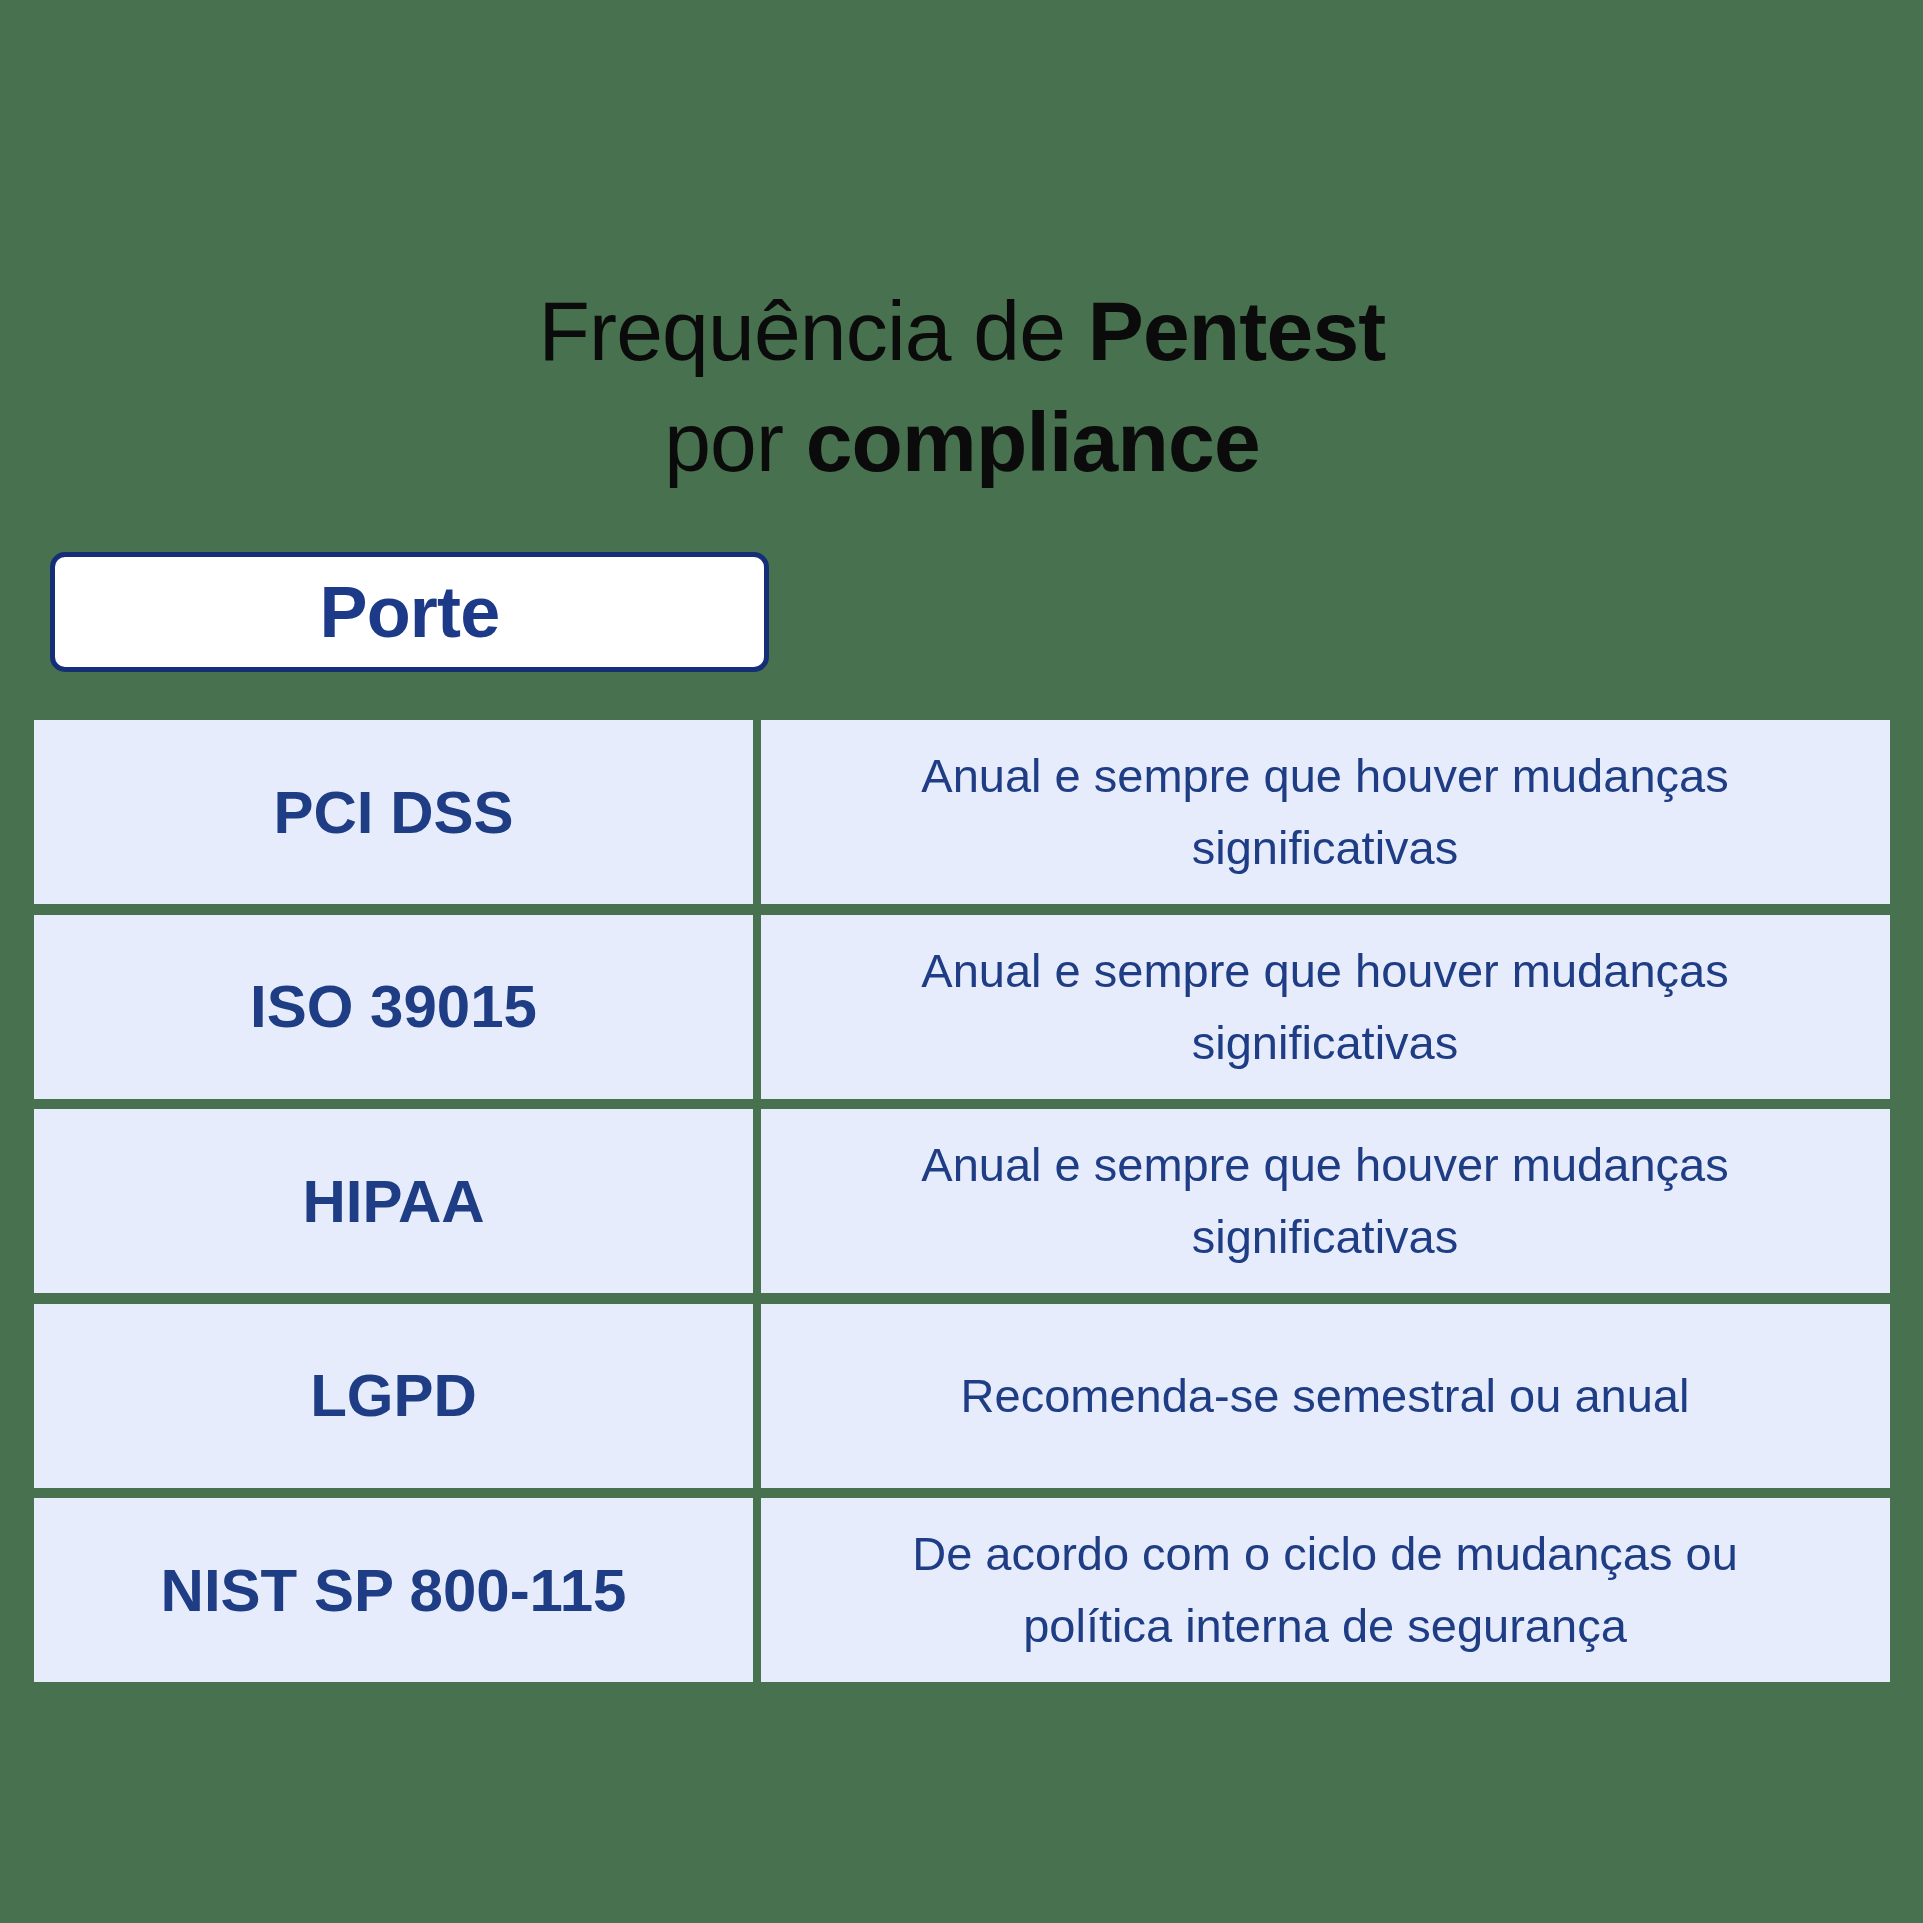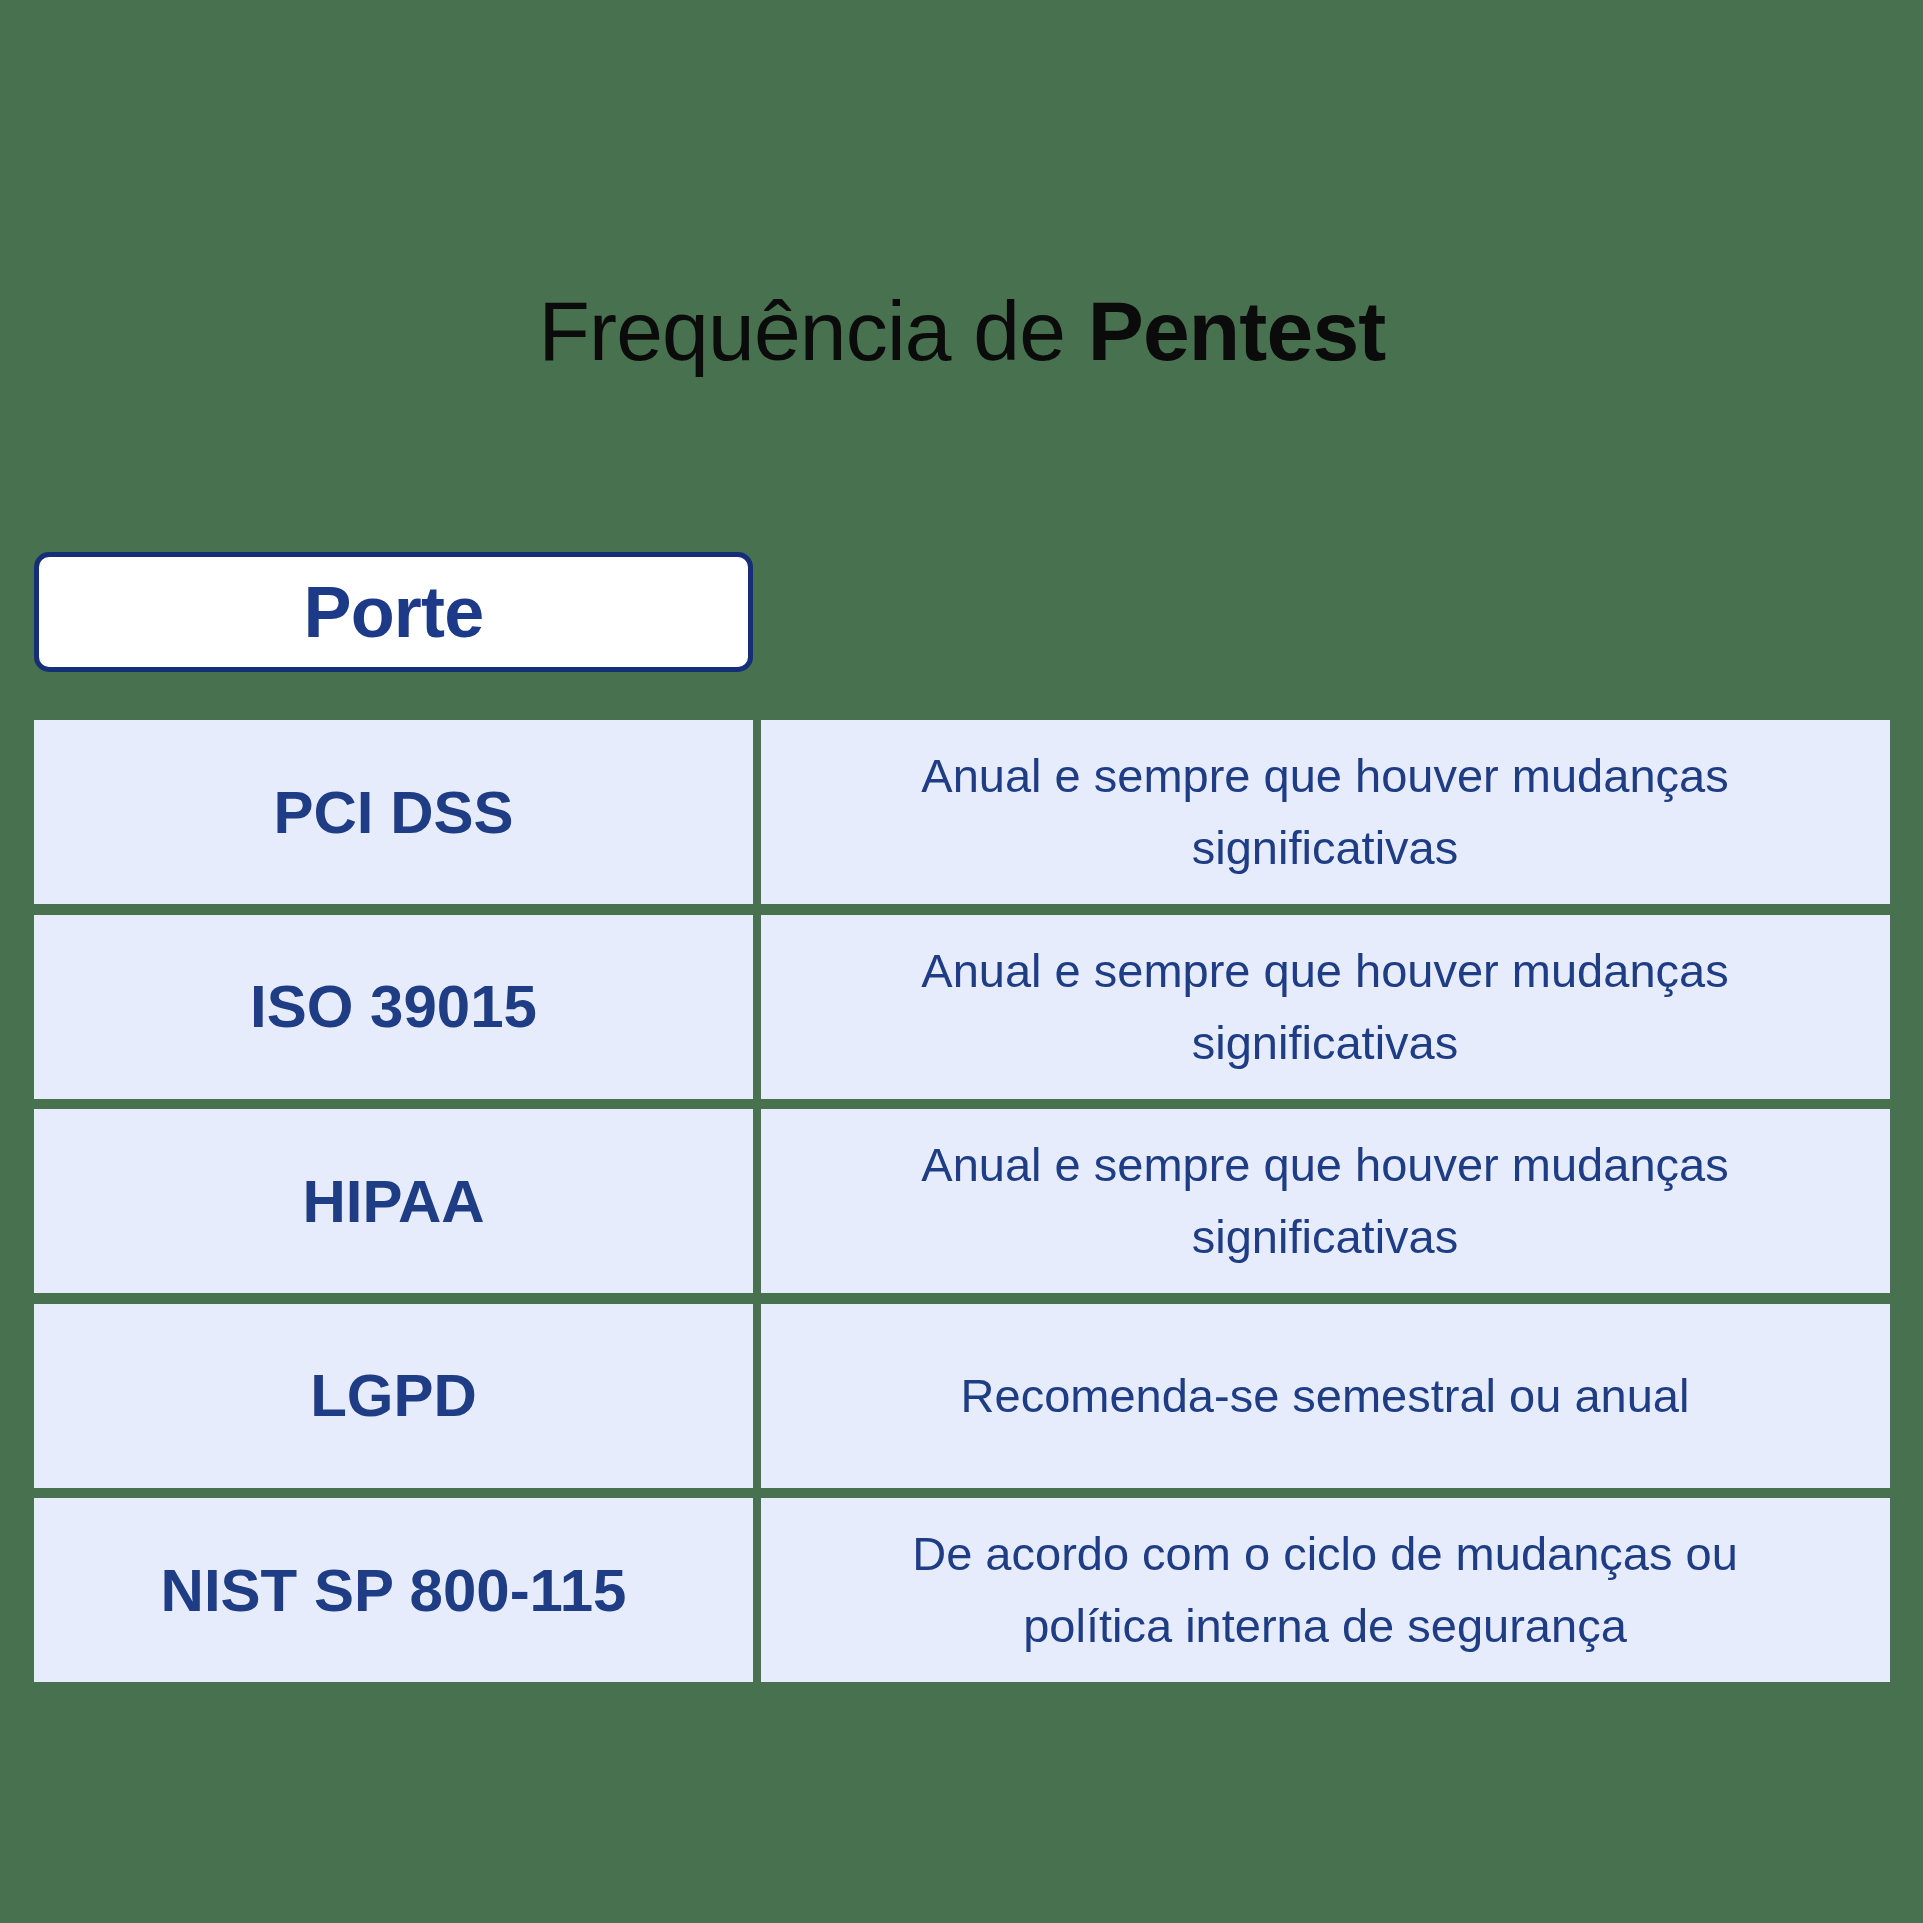--- a/index.html
+++ b/index.html
@@ -32,20 +32,21 @@
   .table-wrap {
     position: absolute;
     top: 552px;
     left: 34px;
     width: 1856px;
   }
   .table-headers {
     display: grid;
     grid-template-columns: 719px 1129px;
     column-gap: 17px;
+    margin-left: 16px;
   }
   .header-cell {
     height: 120px;
     background: #ffffff;
     border: 5.3px solid #142f78;
     border-radius: 15px;
     box-sizing: border-box;
     display: flex;
     align-items: center;
     justify-content: center;
@@ -83,20 +84,21 @@
     line-height: 72px;
     padding: 0 45px;
     white-space: pre-line;
   }
 </style>
 </head>
 <body>
 
 <div class="title">
   <div><span>Frequência de </span><strong>Pentest</strong></div>
+  <div><span>por </span><strong>compliance</strong></div>
 </div>
 
 <div class="table-wrap">
   <div class="table-headers">
     <div class="header-cell">Porte</div>
   </div>
   <div class="table-body">
   <div class="table-row">
     <div class="cell cell-porte">PCI DSS</div>
     <div class="cell cell-freq">Anual e sempre que houver mudanças

